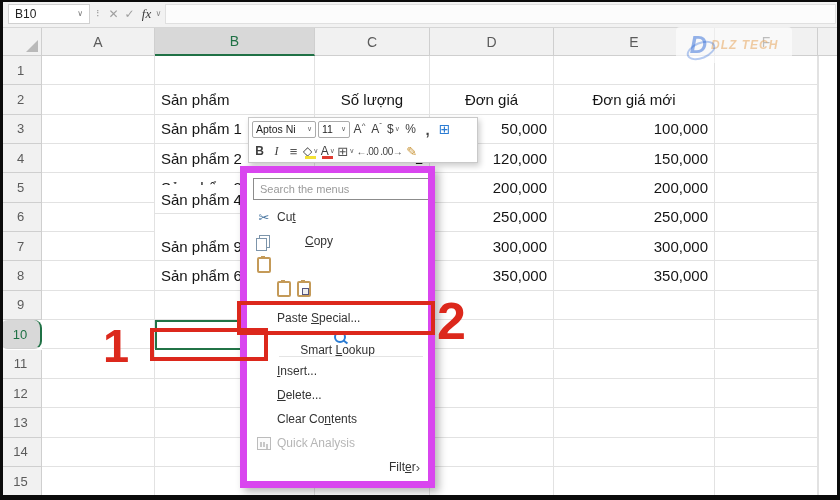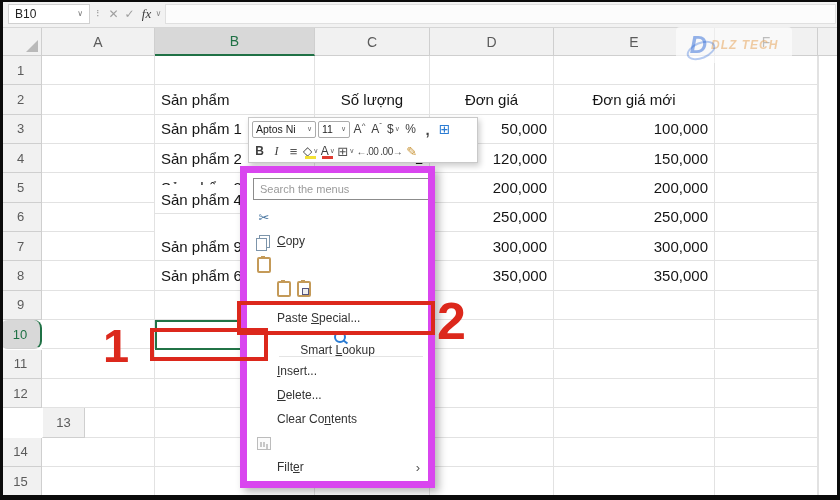--- a/index.html
+++ b/index.html
@@ -132,21 +132,21 @@
       <div class="rowhdr" style="top: 114.7px; height: 29.35px;">3</div>
       <div class="rowhdr" style="top: 144.05px; height: 29.35px;">4</div>
       <div class="rowhdr" style="top: 173.4px; height: 29.35px;">5</div>
       <div class="rowhdr" style="top: 202.75px; height: 29.35px;">6</div>
       <div class="rowhdr" style="top: 232.1px; height: 29.35px;">7</div>
       <div class="rowhdr" style="top: 261.45px; height: 29.35px;">8</div>
       <div class="rowhdr" style="top: 290.8px; height: 29.35px;">9</div>
       <div class="rowhdr selrow" style="top: 320.15px; height: 29.35px; border-radius: 8px;">10</div>
       <div class="rowhdr" style="top: 349.5px; height: 29.35px;">11</div>
       <div class="rowhdr" style="top: 378.85px; height: 29.35px;">12</div>
-      <div class="rowhdr" style="top: 408.2px; height: 29.35px; margin-left: 43px;">13</div>
+      <div class="rowhdr" style="top: 408.2px; height: 29.35px;">13</div>
       <div class="rowhdr" style="top: 437.55px; height: 29.35px;">14</div>
       <div class="rowhdr" style="top: 466.9px; height: 29.35px;">15</div>
     </div>
   <div id="cells">
       <div class="cell" style="left: 42px; width: 113px; top: 56px; height: 29.35px;"></div>
       <div class="cell" style="left: 155px; width: 160px; top: 56px; height: 29.35px;"></div>
       <div class="cell" style="left: 315px; width: 115px; top: 56px; height: 29.35px;"></div>
       <div class="cell" style="left: 430px; width: 124px; top: 56px; height: 29.35px;"></div>
       <div class="cell" style="left: 554px; width: 161px; top: 56px; height: 29.35px;"></div>
       <div class="cell" style="left: 715px; width: 103px; top: 56px; height: 29.35px;"></div>
@@ -273,22 +273,23 @@
       </div>
   </div>
 
   <div class="menu">
     <input class="msearch" placeholder="Search the menus" style="">
     <div id="mitems">
         <div class="mrow" style="top: 32px; height: 24px;">
           <span class="mic">
             <span class="i-scis">✂</span>
           </span>
-        </div>
-        <div class="mrow" style="top: 56px; height: 24px;">
+          <span class="mlb">Cu<u>t</u></span>
+        </div>
+        <div class="mrow" style="top: 56px; height: 24px; gap: 28px;">
           <span class="mic">
             <span class="i-copy"></span>
           </span>
           <span class="mlb"><u>C</u>opy</span>
         </div>
         <div class="mrow mbold" style="top: 80px; height: 24px;">
           <span class="mic">
             <span class="i-clip"></span>
           </span>
         </div>
@@ -320,22 +321,23 @@
           <span class="mlb"><u>D</u>elete...</span>
         </div>
         <div class="mrow" style="top: 234px; height: 24px;">
           <span class="mic"></span>
           <span class="mlb">Clear Co<u>n</u>tents</span>
         </div>
         <div class="mrow mdis" style="top: 258px; height: 24px;">
           <span class="mic">
             <span class="i-qa"></span>
           </span>
-        </div>
-        <div class="mrow" style="top: 282px; height: 24px;">
+          <span class="mlb">Quick Analysis</span>
+        </div>
+        <div class="mrow" style="top: 282px; height: 24px; text-align: right;">
           <span class="mic"></span>
           <span class="mlb">Filt<u>e</u>r</span>
           <span class="marr">›</span>
         </div>
         <div class="mrow" style="top: 306px; height: 24px;">
           <span class="mic"></span>
           <span class="mlb">S<u>o</u>rt</span>
           <span class="marr">›</span>
         </div>
       </div>

